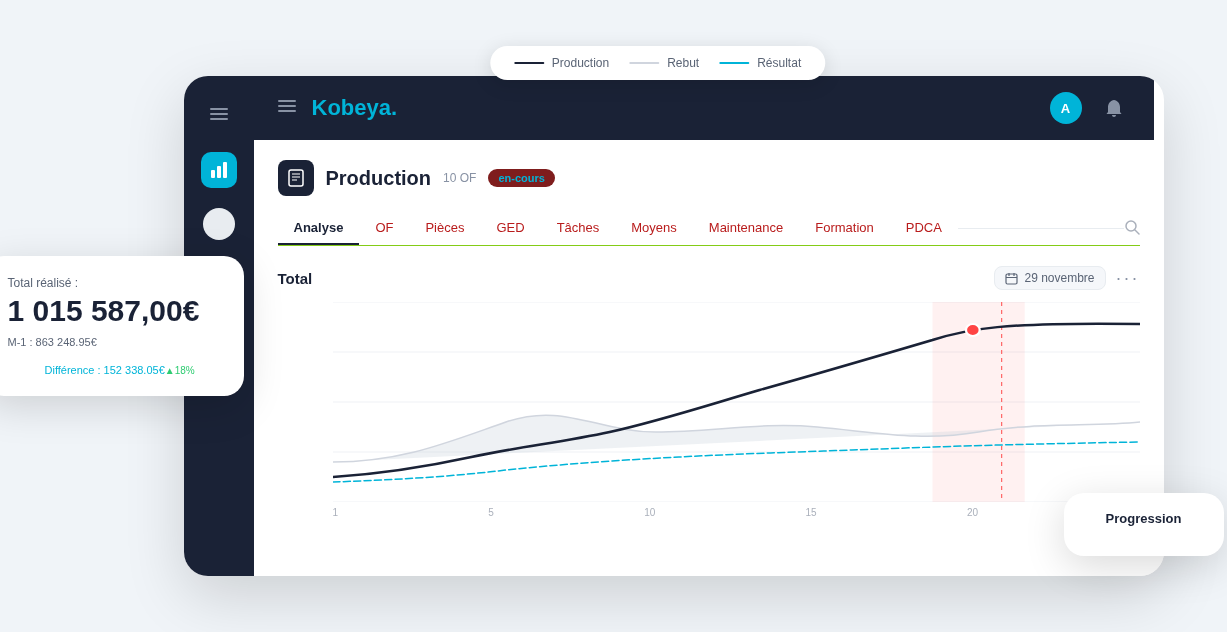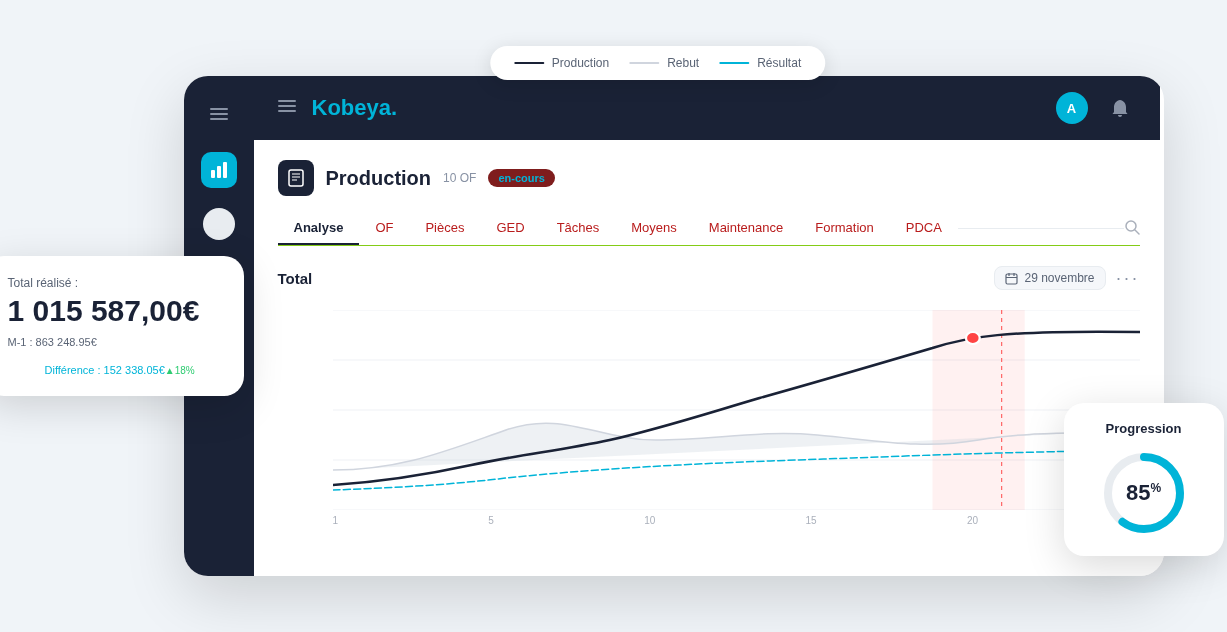--- a/index.html
+++ b/index.html
@@ -62,21 +62,21 @@
 
     .sidebar-icon.active {
       background: #00b4d8;
       color: white;
     }
 
     
     .header {
       position: absolute;
       left: 70px;
-      right: 4px;
+      right: 10px;
       top: 0;
       height: 64px;
       background: #1a2236;
       display: flex;
       align-items: center;
       padding: 0 24px;
       gap: 16px;
     }
 
     .header-logo {
@@ -201,21 +201,21 @@
     }
 
     
     .chart-section {
       position: relative;
     }
 
     .chart-header {
       display: flex;
       align-items: center;
-      margin-bottom: 20px;
+      margin-bottom: 12px;
     }
 
     .chart-title {
       font-size: 15px;
       font-weight: 600;
       color: #1a2236;
     }
 
     .chart-spacer { flex: 1; }
 
@@ -569,26 +569,15 @@
     <div class="card-total-value">1 015 587,00€</div>
     <div class="card-total-prev">M-1 : 863 248.95€</div>
     <div class="card-total-diff">
       <span>Différence : 152 338.05€</span>
       <span class="arrow">▲18%</span>
     </div>
   </div>
 
   <div class="card-progression">
     <div class="card-progression-title">Progression</div>
-    <div class="progress-ring-container">
-      <svg width="90" height="90" viewBox="0 0 90 90">
-
-        <circle cx="45" cy="45" r="36" fill="none" stroke="#e8ecf0" stroke-width="8"></circle>
-
-        <circle cx="45" cy="45" r="36" fill="none" stroke="#00b4d8" stroke-width="8" stroke-linecap="round" stroke-dasharray="192 226" stroke-dashoffset="56" transform="rotate(-90 45 45)"></circle>
-      </svg>
-      <div class="progress-ring-value">
-        <span>85</span><sup>%</sup>
-      </div>
-    </div>
   </div>
 
 </div>
 
 </body></html>

